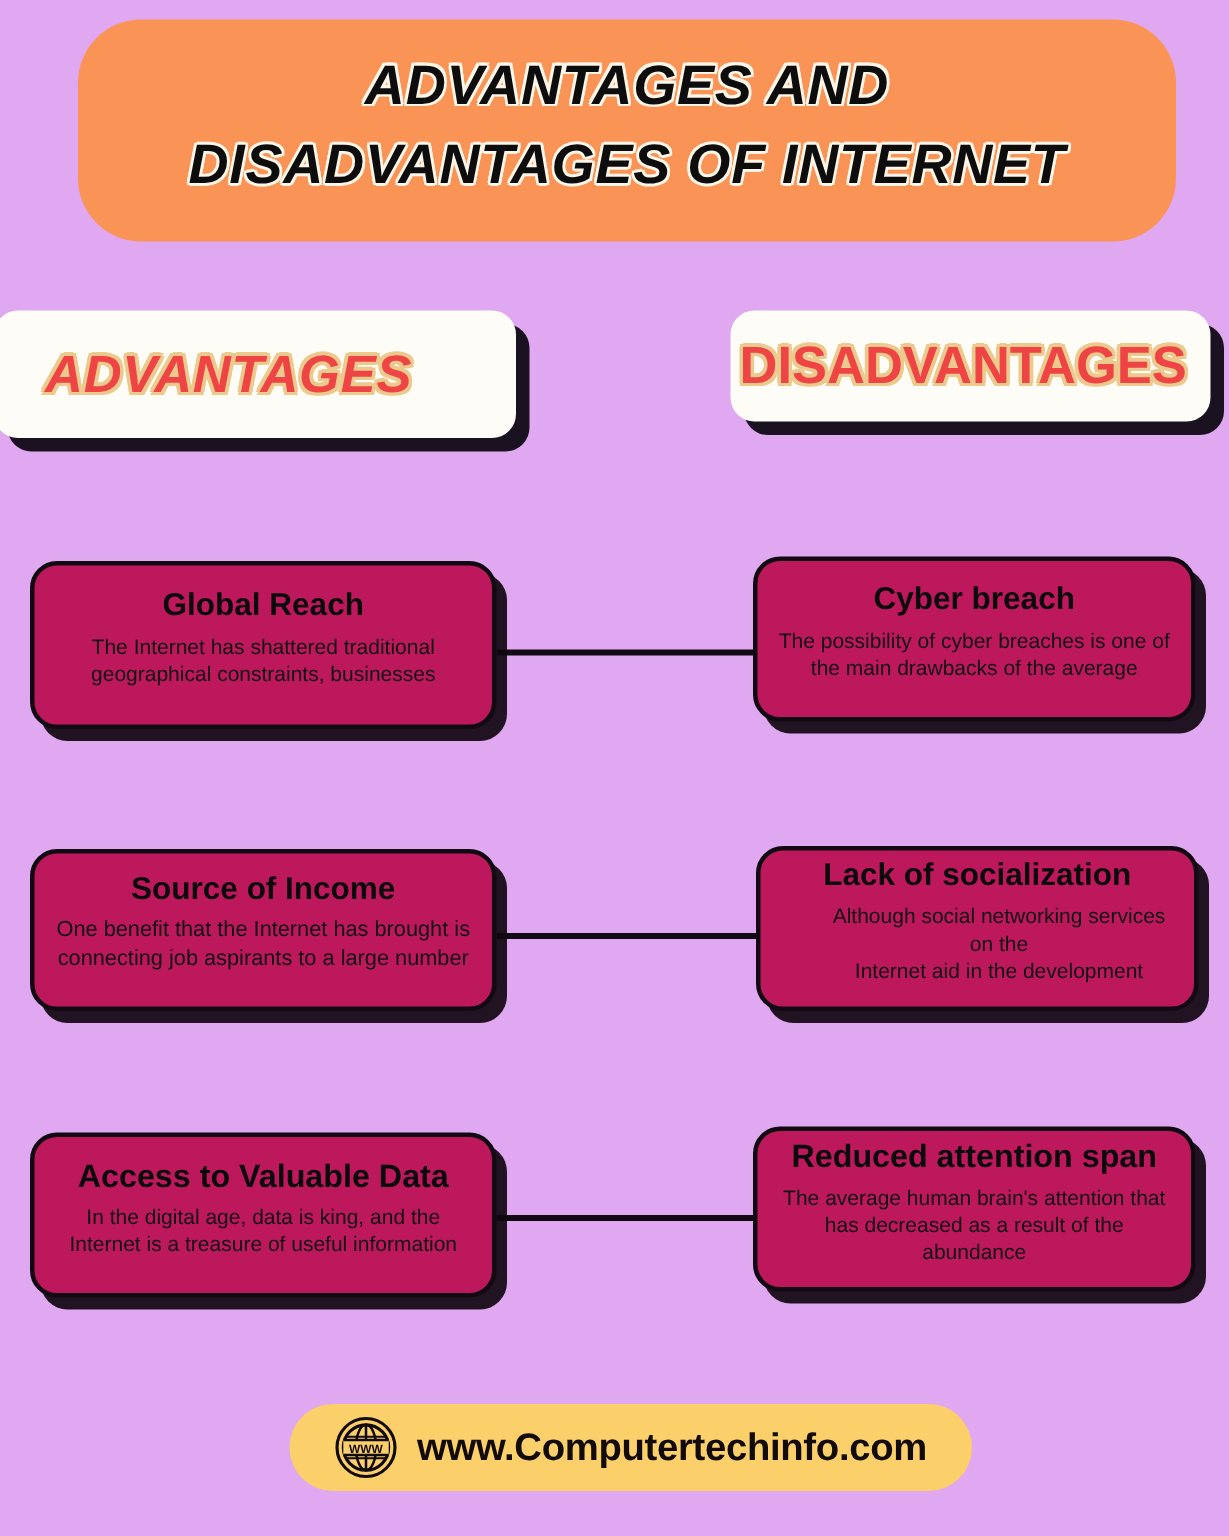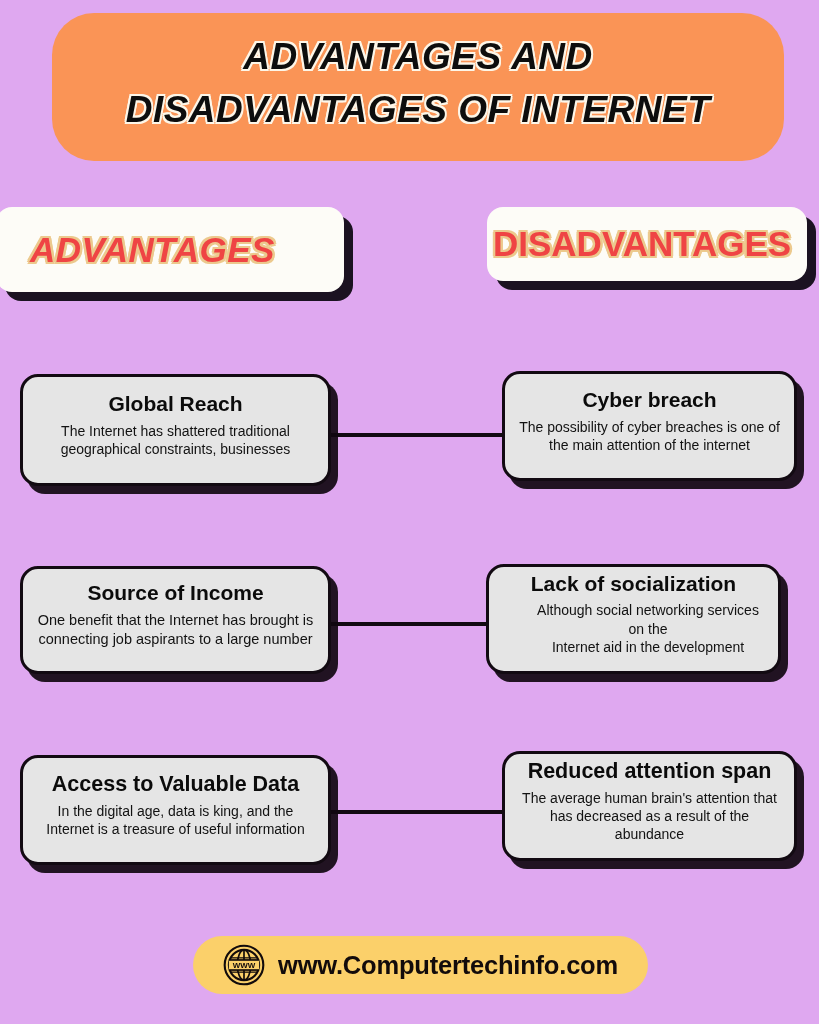--- a/index.html
+++ b/index.html
@@ -112,21 +112,21 @@
        2px  2px 0 #ecc98d,
        0   -2.4px 0 #ecc98d,
        0    2.4px 0 #ecc98d,
       -2.4px 0 0 #ecc98d,
        2.4px 0 0 #ecc98d;
   }
 
   
   .node {
     position: absolute;
-    background: #e5e5e5;
+    background: #be185d;
     border: 3px solid #120a12;
     border-radius: 18px;
     box-shadow: 7px 8px 0 rgba(16,6,16,0.92);
     box-sizing: border-box;
     display: flex;
     flex-direction: column;
     align-items: center;
     justify-content: center;
     padding: 6px 10px 16px 10px;
     overflow: hidden;
@@ -145,21 +145,21 @@
     line-height: 1.30;
     white-space: pre-line;
   }
 
   
   .node.l1 { left: 20px;  top: 374px; width: 311px; height: 112px; }
   .node.l2 { left: 20px;  top: 566px; width: 311px; height: 108px; }
   .node.l3 { left: 20px;  top: 755px; width: 311px; height: 110px; }
   
   .node.r1 { left: 502px; top: 371px; width: 295px; height: 110px; }
-  .node.r2 { left: 486px; top: 564px; width: 295px; height: 110px; }
+  .node.r2 { left: 504px; top: 564px; width: 295px; height: 110px; }
   .node.r3 { left: 502px; top: 751px; width: 295px; height: 110px; }
 
   .node.l1 .node-title { font-size: 21px; }
   .node.l1 .node-body  { font-size: 14px; }
   .node.l2 .node-title { font-size: 21px; }
   .node.l2 .node-body  { font-size: 14.5px; }
   .node.l3 .node-title { font-size: 21.5px; }
   .node.l3 .node-body  { font-size: 14px; }
 
   .node.r1 .node-title { font-size: 21px; }
@@ -246,21 +246,21 @@
 
   <div class="node l2">
     <div class="node-title">Source of Income</div>
     <div class="node-body">One benefit that the Internet has brought is
 connecting job aspirants to a large number</div>
   </div>
 
   <div class="node r1">
     <div class="node-title">Cyber breach</div>
     <div class="node-body">The possibility of cyber breaches is one of
-the main attention of the internet</div>
+the main drawbacks of the average</div>
   </div>
 
   <div class="node r2">
     <div class="node-title">Lack of socialization</div>
     <div class="node-body">Although social networking services on the
 Internet aid in the development</div>
   </div>
 
   <div class="node r3">
     <div class="node-title">Reduced attention span</div>

